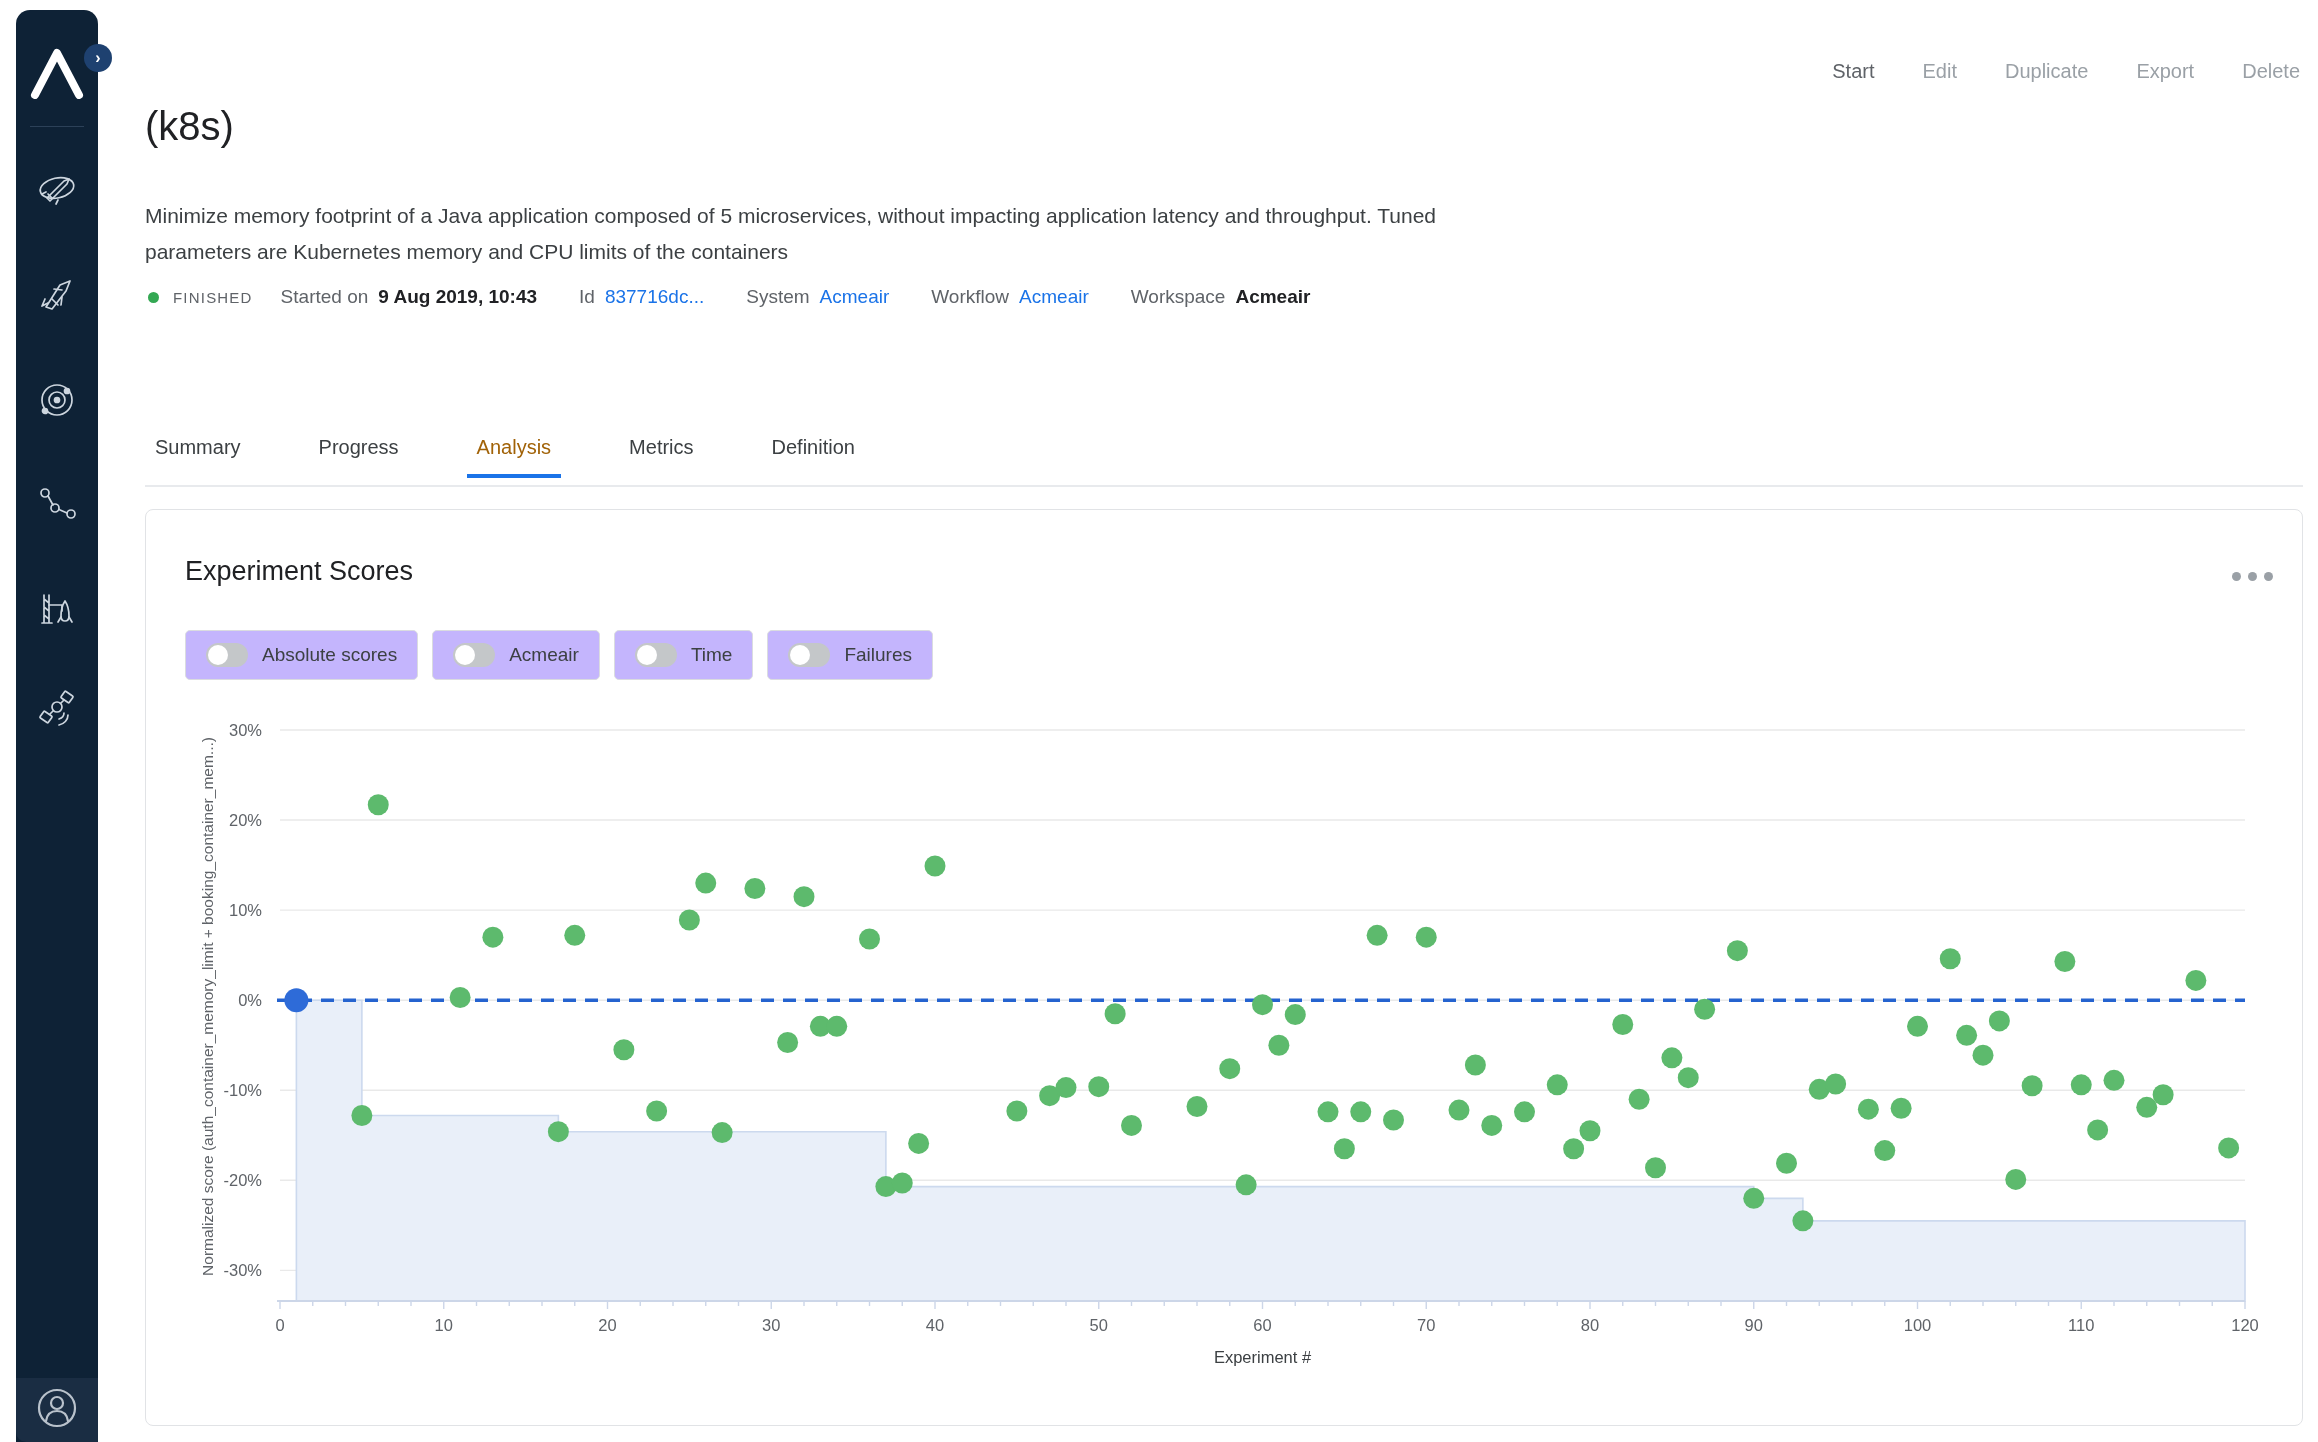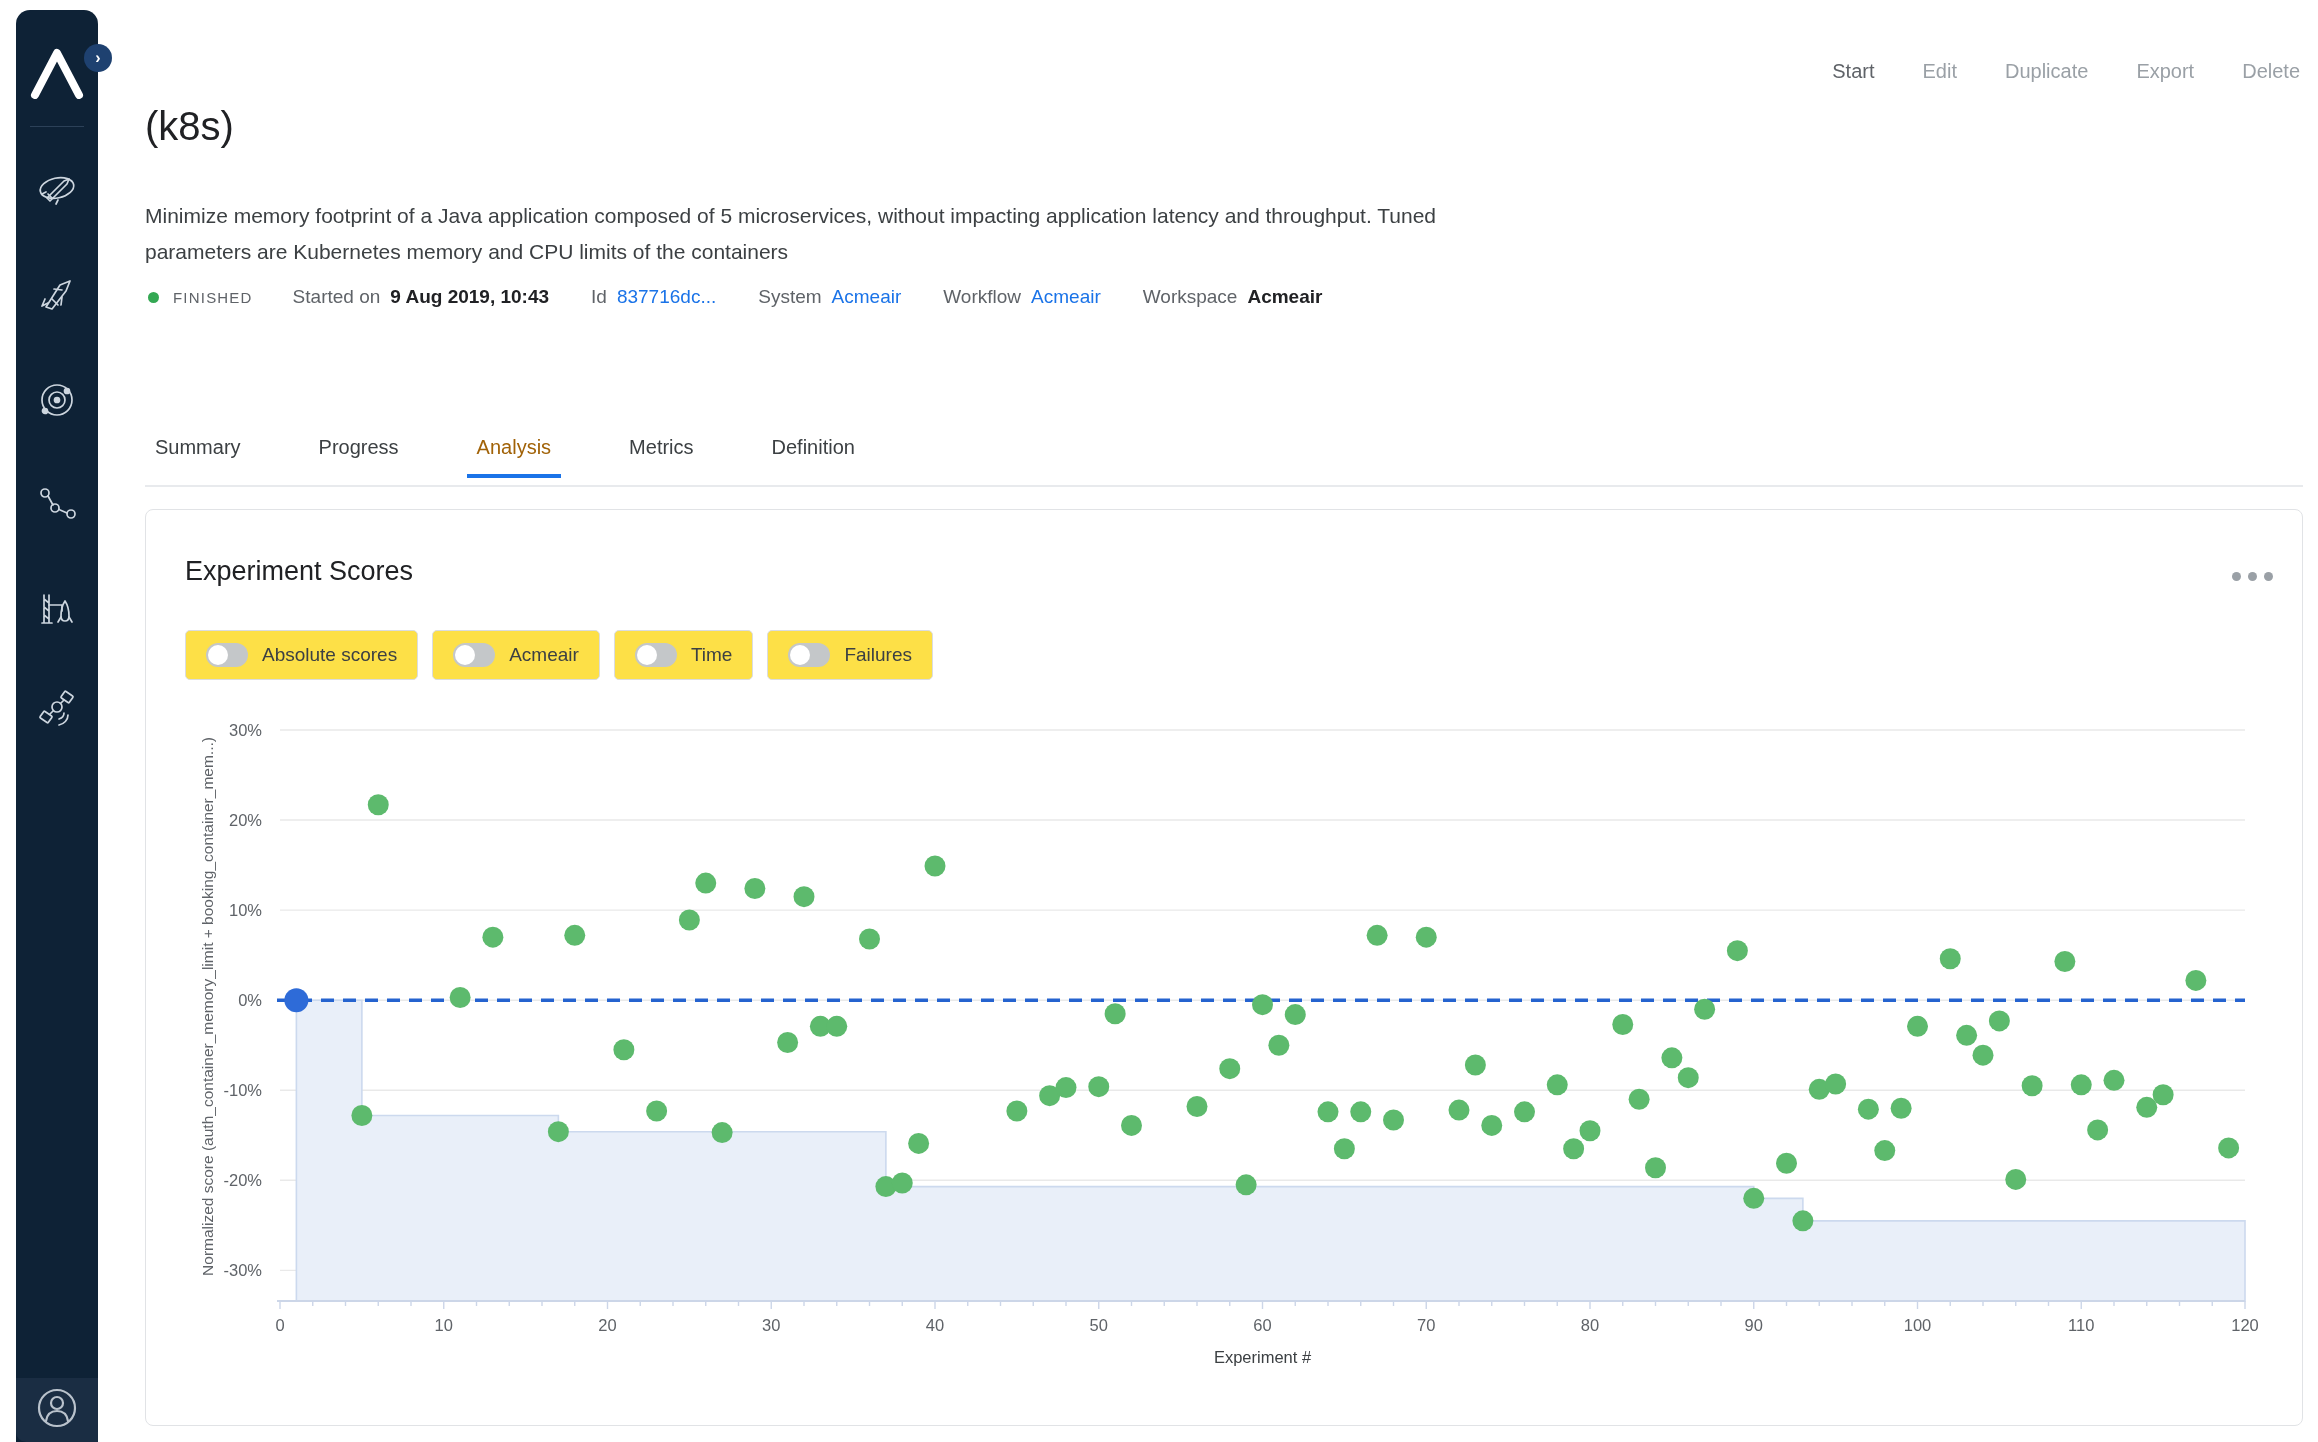--- a/index.html
+++ b/index.html
@@ -34,21 +34,21 @@
   .action.primary { color:#5f6368; font-weight:500; }
 
   #description { position:absolute; left:145px; top:198px; font-size:21px;
     line-height:36px; color:#3c4043; }
 
   
   #status-row { position:absolute; left:148px; top:286px; display:flex;
     align-items:center; font-size:19px; color:#5f6368; }
   .sdot { width:11px; height:11px; border-radius:50%; background:#34a853;
     margin-right:14px; }
-  #status-state { font-size:15px; letter-spacing:1.2px; color:#5f6368; margin-right:40px; }
+  #status-state { font-size:15px; letter-spacing:1.2px; color:#5f6368; margin-right:28px; }
   .sitem { display:flex; gap:10px; margin-right:42px; white-space:nowrap; }
   .sval-bold { color:#202124; font-weight:bold; }
   .sval-link { color:#1a73e8; font-weight:500; cursor:pointer; }
 
   
   #tabs-border { position:absolute; left:145px; top:485px; width:2158px; height:2px;
     background:#e8eaed; }
   #tabs { position:absolute; left:145px; top:436px; display:flex; gap:58px;
     font-size:20px; color:#3c4043; }
   .tab { padding:0 10px 15px 10px; cursor:pointer; }
@@ -59,21 +59,21 @@
     background:#fff; border:1px solid #e1e3e6; border-radius:8px; }
   #card-title { position:absolute; left:185px; top:556px; font-size:27px;
     color:#202124; }
   #card-menu { position:absolute; right:45px; top:572px; display:flex; gap:7px;
     cursor:pointer; }
   #card-menu i { width:9px; height:9px; border-radius:50%; background:#9aa0a6; }
 
   
   #toggles { position:absolute; left:185px; top:630px; display:flex; gap:14px; }
   .tgl-box { height:50px; border:1px solid #dadce0; border-radius:5px; display:flex;
-    align-items:center; padding:0 20px; gap:14px; cursor:pointer; background:#fde047; }
+    align-items:center; padding:0 20px; gap:14px; cursor:pointer; background:#c4b5fd; }
   .tgl-pill { width:42px; height:24px; border-radius:12px; background:#c4c7c9;
     position:relative; flex:0 0 auto; }
   .tgl-knob { position:absolute; left:2px; top:2px; width:20px; height:20px;
     border-radius:50%; background:#fff; }
   .tgl-label { font-size:19px; color:#3c4043; white-space:nowrap; }
 
   #chart-layer { position:absolute; left:0; top:0; width:2318px; height:1442px;
     pointer-events:none; }
   #chart-layer circle { pointer-events:auto; }
 </style>

